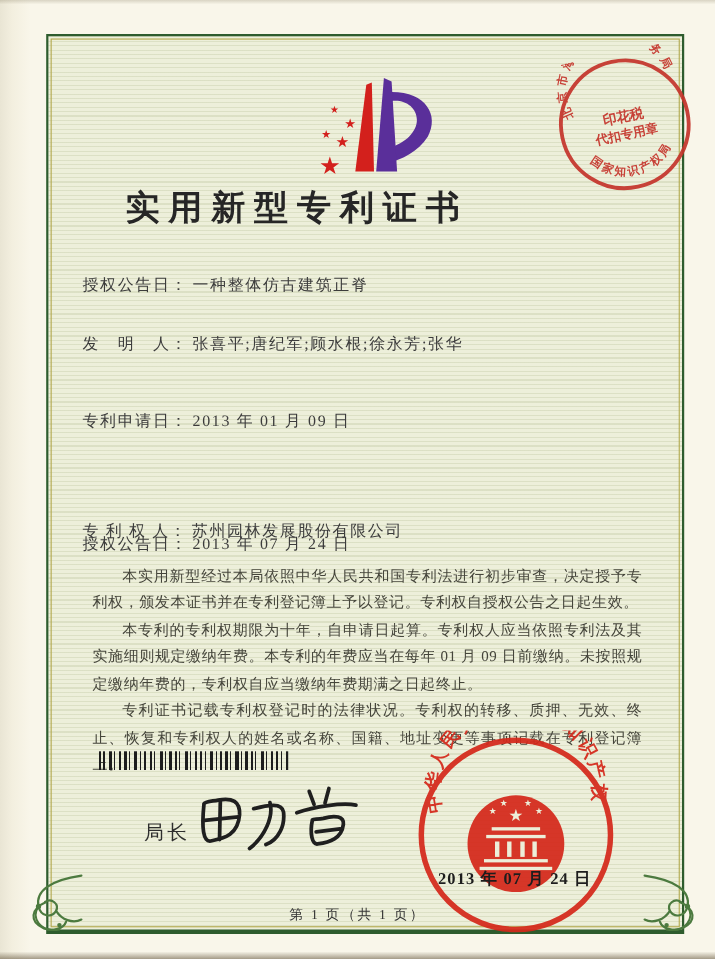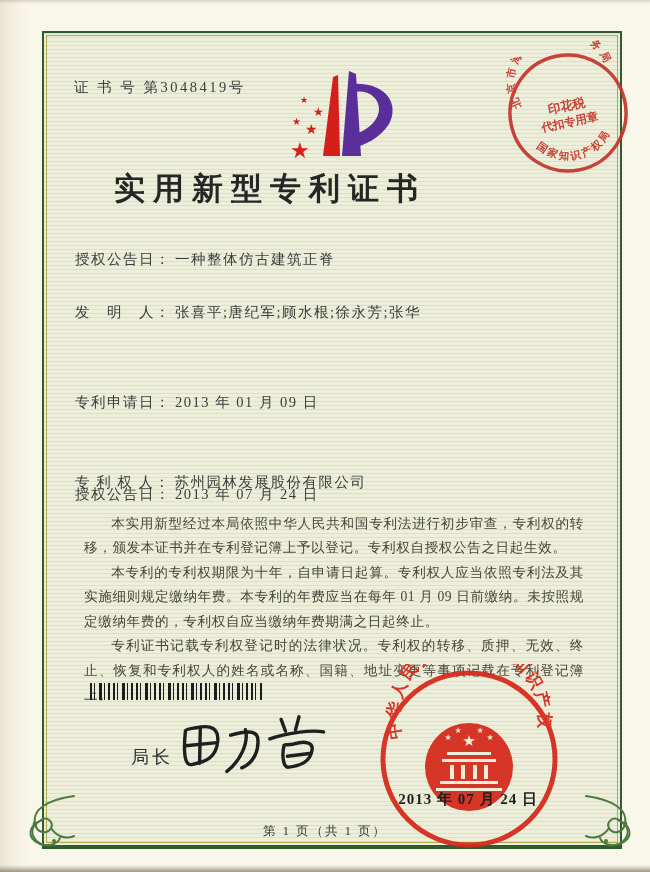--- a/index.html
+++ b/index.html
@@ -36,21 +36,21 @@
 
   .stamp-tax{position:absolute;left:503px;top:48px;width:130px;height:130px;
     transform:rotate(-12deg);opacity:.93;}
 
   .title{position:absolute;left:0;top:168px;width:540px;text-align:center;
     font-size:31px;font-weight:700;letter-spacing:8px;color:#262626;}
 
   .field-row{position:absolute;left:75px;width:500px;font-size:14.5px;color:#3c3c3c;letter-spacing:1.5px;white-space:nowrap;}
   .field-row .f-label{display:inline-block;}
   .field-row .f-value{display:inline-block;margin-left:4px;}
-  .fr0{top:250px;} .fr1{top:303px;} .fr2{top:347px;} .fr3{top:393px;} .fr4{top:439px;margin-top:34px;} .fr5{top:485px;}
+  .fr0{top:250px;} .fr1{top:303px;} .fr2{top:347px;} .fr3{top:373px;} .fr4{top:439px;margin-top:34px;} .fr5{top:485px;}
 
   .paragraphs{position:absolute;left:84px;top:512px;width:500px;}
   .paragraphs p{margin:0;text-indent:2em;font-size:13.6px;line-height:1.8;
     color:#45453b;letter-spacing:.6px;text-align:justify;}
 
   .barcode{position:absolute;left:90px;top:683px;width:172px;height:17px;
     background:repeating-linear-gradient(90deg,
       #1d1d1d 0 2px,transparent 2px 4px,
       #1d1d1d 4px 5px,transparent 5px 9px,
       #1d1d1d 9px 12px,transparent 12px 14px,
@@ -97,21 +97,20 @@
       <path d="M15,32 C8,42 16,56 34,53"></path>
       <path d="M31,36 C36,44 46,48 54,44"></path>
     </g>
     <circle cx="15" cy="32" r="2.4" fill="currentColor"></circle>
     <circle cx="34" cy="49" r="2" fill="currentColor"></circle>
   </svg>
 </div>
 
 <div class="content">
 
-  <div class="cert-no">证 书 号 第3048419号</div>
 
   <div class="logo">
     <svg width="112" height="98" viewBox="0 0 112 98">
       <path d="M60,16 C96,13 110,36 99,56 C90,70 75,77 63,80 L65,66 C78,62 89,52 89,41 C89,28 75,20 61,25 Z" fill="#5a2f9a"></path>
       <polygon points="59,3 66,6 71,88 52,88" fill="#5a2f9a"></polygon>
       <polygon points="43,9 48,7 50,88 33,88" fill="#d3201c"></polygon>
       <g fill="#d3201c" font-family="'DejaVu Sans',sans-serif">
         <text x="0" y="90" font-size="22">★</text>
         <text x="15" y="66" font-size="14">★</text>
         <text x="2" y="57" font-size="10">★</text>
@@ -151,21 +150,21 @@
     <span class="f-label">专利申请日：</span><span class="f-value">2013 年 01 月 09 日</span>
   </div>
   <div class="field-row fr4">
     <span class="f-label">专 利 权 人：</span><span class="f-value">苏州园林发展股份有限公司</span>
   </div>
   <div class="field-row fr5">
     <span class="f-label">授权公告日：</span><span class="f-value">2013 年 07 月 24 日</span>
   </div>
 
   <div class="paragraphs">
-    <p>本实用新型经过本局依照中华人民共和国专利法进行初步审查，专利权的转移，颁发本证书并在专利登记簿上予以登记。专利权自授权公告之日起生效。</p>
+    <p>本实用新型经过本局依照中华人民共和国专利法进行初步审查，决定授予专利权，颁发本证书并在专利登记簿上予以登记。专利权自授权公告之日起生效。</p>
     <p>本专利的专利权期限为十年，自申请日起算。专利权人应当依照专利法及其实施细则规定缴纳年费。本专利的年费应当在每年 01 月 09 日前缴纳。未按照规定缴纳年费的，专利权自应当缴纳年费期满之日起终止。</p>
     <p>专利证书记载专利权登记时的法律状况。专利权的转移、质押、无效、终止、恢复和专利权人的姓名或名称、国籍、地址变更等事项记载在专利登记簿上。</p>
   </div>
 
   <div class="barcode"></div>
 
   <div class="signer">局长</div>
 
   <div class="signature" title="">
     <svg width="190" height="75" viewBox="0 0 190 75">

